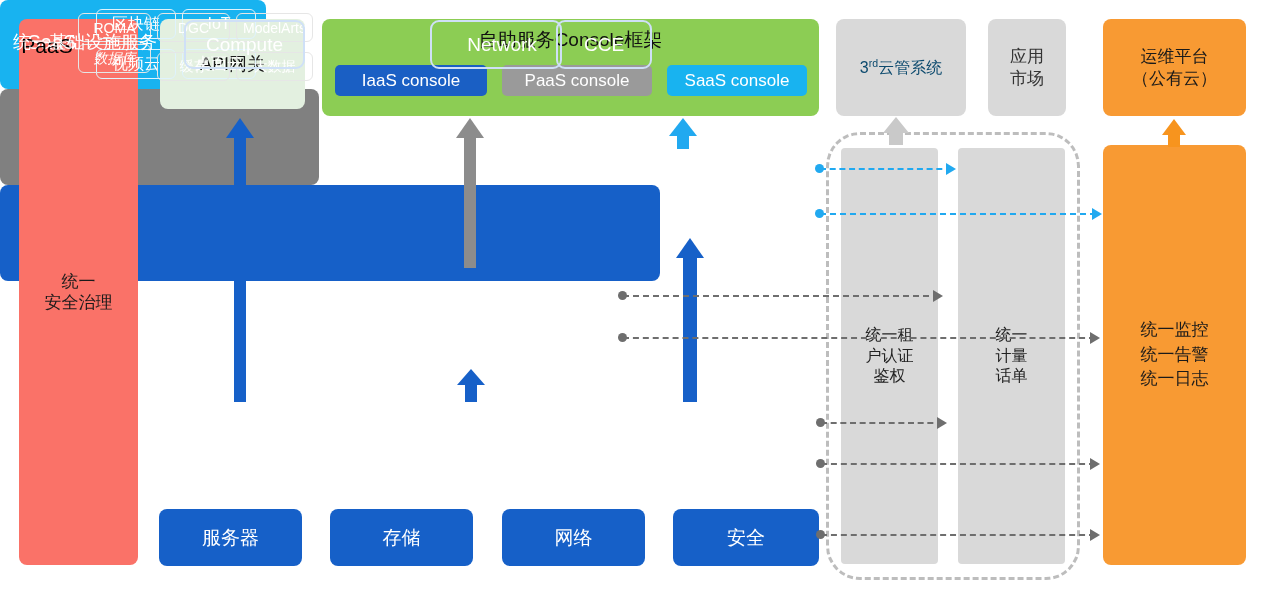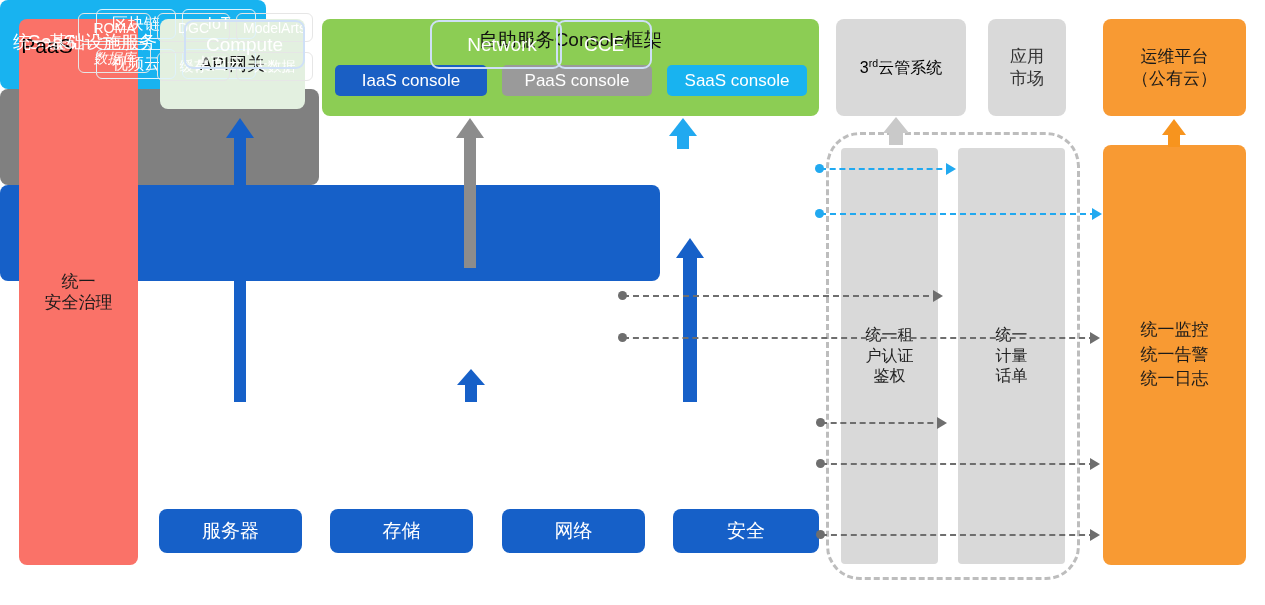--- a/index.html
+++ b/index.html
@@ -24,21 +24,21 @@
                  font-size:19px;color:#111;}
   .console-chip{position:absolute;top:46px;height:31px;border-radius:5px;
                 display:flex;align-items:center;justify-content:center;
                 font-size:17px;color:#fff;}
   #chip-iaas{left:13px;width:152px;background:#1a5fc4;}
   #chip-paas{left:180px;width:150px;background:#9a9a9a;}
   #chip-saas{left:345px;width:140px;background:#18b3f0;}
 
   
   #third-cloud{left:836px;top:19px;width:130px;height:97px;background:#d9d9d9;
-               font-size:16px;color:#000000;}
+               font-size:16px;color:#0c4a6e;}
   #app-market{left:988px;top:19px;width:78px;height:97px;background:#d9d9d9;
               font-size:17px;color:#333;}
   #ops-platform{left:1103px;top:19px;width:143px;height:97px;background:#f89a33;
                 font-size:17px;color:#1a1a1a;}
 
   
   #saas-block{left:553px;top:146px;width:266px;height:89px;background:#18b3f0;
               border-radius:8px;display:block;}
   #saas-label{position:absolute;left:12px;top:31px;width:80px;text-align:center;
               font-size:20px;color:#fff;}
@@ -71,21 +71,21 @@
   #infra-label{position:absolute;left:13px;top:30px;font-size:18px;color:#fff;}
   .infra-chip{position:absolute;top:20px;height:45px;border:2px solid #cfe0f7;
               border-radius:9px;display:flex;align-items:center;justify-content:center;
               font-size:19px;color:#fff;}
   #infra-compute{left:184px;width:117px;}
   #infra-storage{left:311px;width:110px;}
   #infra-network{left:430px;width:116px;padding-left:12px;}
   #infra-cce{left:556px;width:92px;}
 
   
-  .res-box{position:absolute;top:509px;height:44px;background:#1660c8;border-radius:8px;
+  .res-box{position:absolute;top:509px;height:57px;background:#1660c8;border-radius:8px;
            display:flex;align-items:center;justify-content:center;
            font-size:19px;color:#fff;}
   #res-server{left:159px;width:143px;}
   #res-storage{left:330px;width:143px;}
   #res-network{left:502px;width:143px;}
   #res-security{left:673px;width:146px;}
 
   
   #middleware-container{position:absolute;left:826px;top:132px;width:254px;height:448px;
                         border:3px dashed #bdbdbd;border-radius:34px;box-sizing:border-box;}

